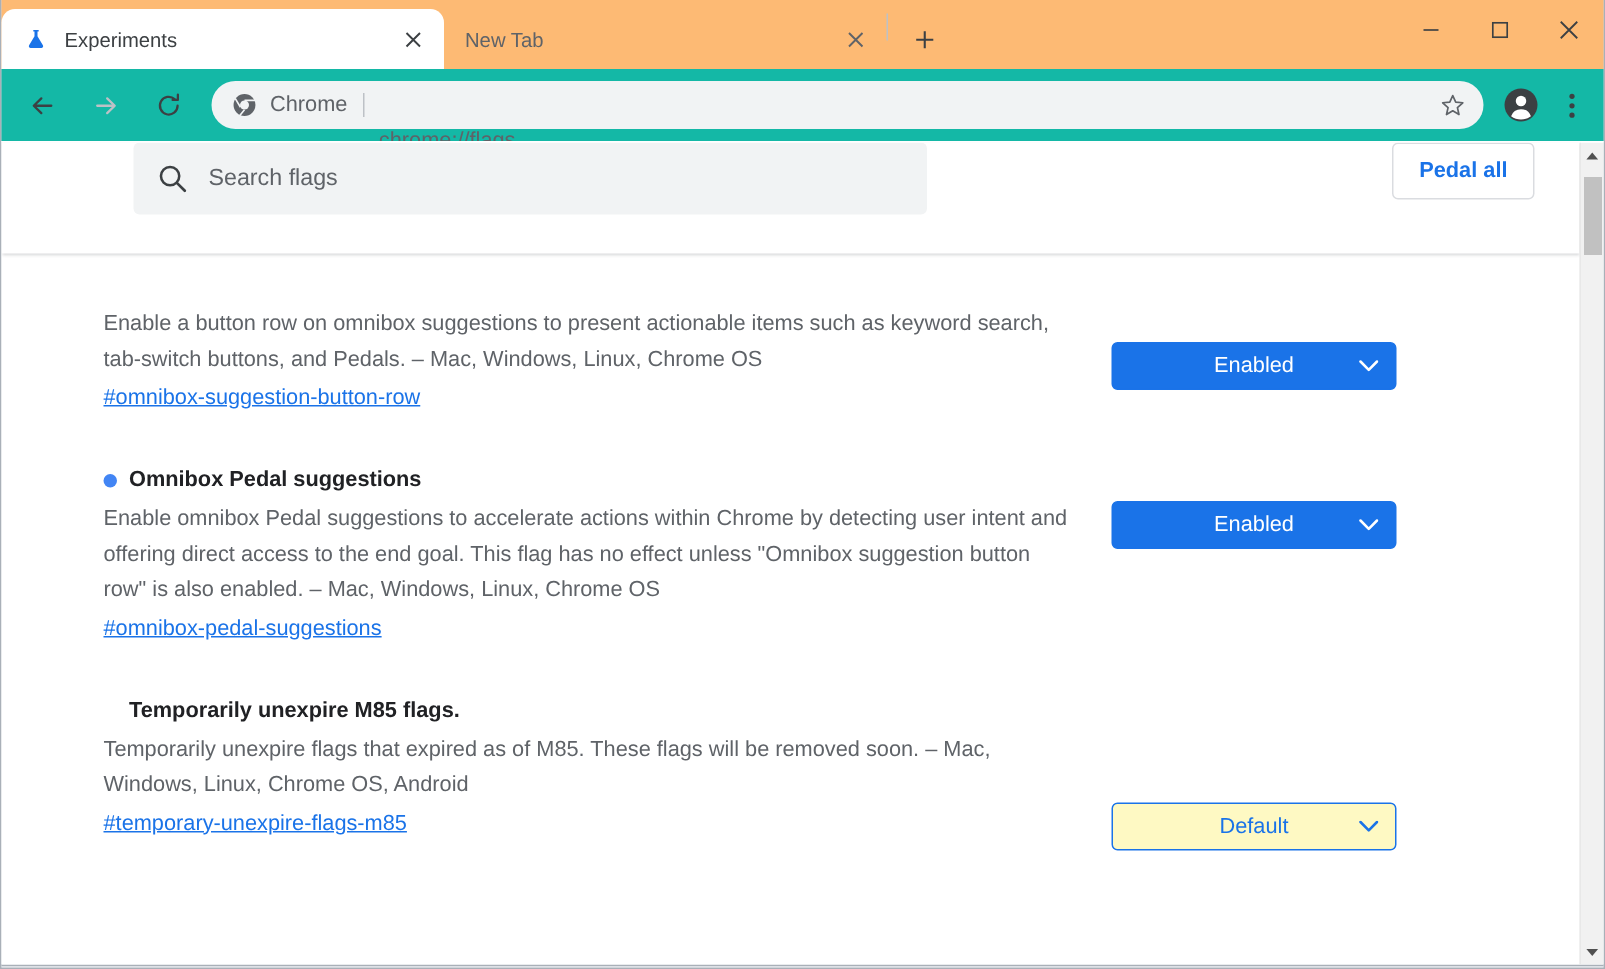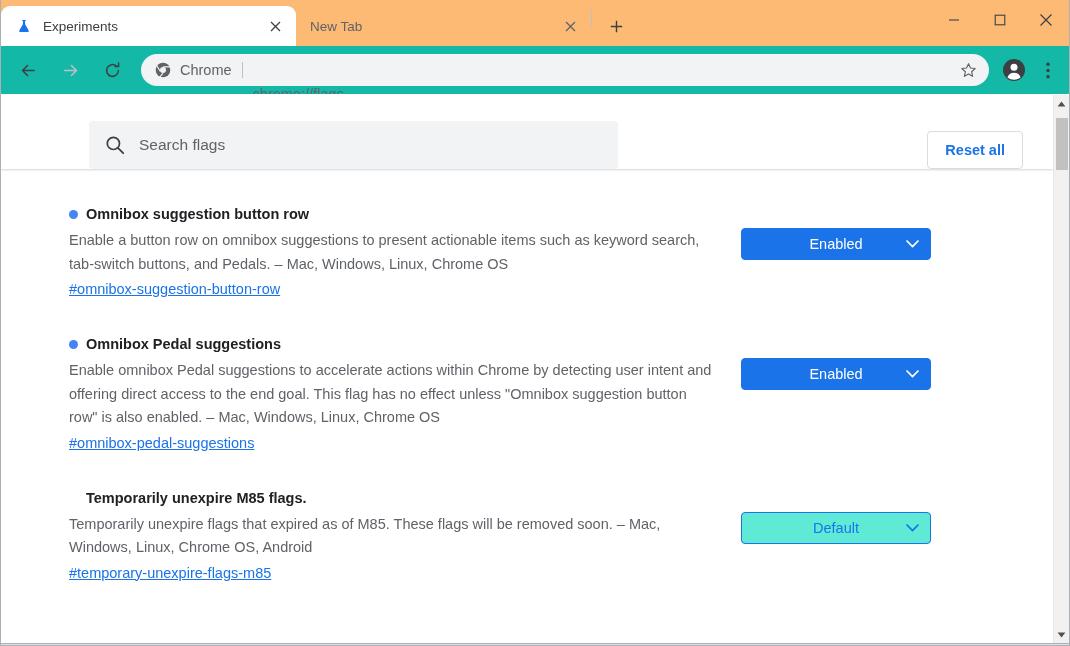--- a/index.html
+++ b/index.html
@@ -126,21 +126,21 @@
   }
   .page {
     flex: 1; position: relative;
     background: #ffffff;
     overflow: hidden;
   }
 
   .flags-header {
     height: 74px;
     background: #ffffff;
-    display: flex; align-items: flex-end;
+    display: flex; align-items: flex-start;
     padding: 0 30px 0 88px;
     box-shadow: 0 1px 2px rgba(60,64,67,.22);
     position: relative; z-index: 3;
   }
   .search-box {
     flex: 1; max-width: 529px; height: 48px;
     background: #f1f3f4;
     border-radius: 4px;
     display: flex; align-items: center;
     padding: 0 16px;
@@ -207,22 +207,23 @@
     border-radius: 4px;
     display: flex; align-items: center; justify-content: center;
     position: relative;
     font-size: 14.5px;
   }
   .select.enabled {
     background: #1a73e8; color: #ffffff;
     border: 1px solid #1a73e8;
   }
   .select.default {
-    background: #5eead4; color: #1a73e8;
+    background: #fef9c3; color: #1a73e8;
     border: 1px solid #1a73e8;
+    margin-top: 47px;
   }
   .select-label { pointer-events: none; }
   .select-chev {
     position: absolute; right: 11px;
     display: flex; align-items: center;
   }
 
   
   .scrollbar {
     width: 16px;
@@ -369,31 +370,27 @@
       <div class="flags-header">
         <div class="search-box">
           <span class="search-ico">
             <svg width="20" height="20" viewBox="0 0 20 20">
               <circle cx="8.4" cy="8.4" r="6.1" stroke="#3c4043" stroke-width="1.7" fill="none"></circle>
               <path d="M12.9 12.9 L18.2 18.2" stroke="#3c4043" stroke-width="1.8" stroke-linecap="round"></path>
             </svg>
           </span>
           <input class="search-input" type="text" placeholder="Search flags" style="">
         </div>
-        <button class="reset-btn">Reset all</button>
+        <button class="reset-btn">Pedal all</button>
       </div>
 
       <div class="flags-body">
 
         <div class="flag-row">
           <div class="flag-main">
-            <div class="flag-title-line">
-              <span class="dot"></span>
-              <span class="flag-title">Omnibox suggestion button row</span>
-            </div>
             <div class="flag-desc">Enable a button row on omnibox suggestions to present actionable items such as keyword search, tab-switch buttons, and Pedals. – Mac, Windows, Linux, Chrome OS</div>
             <a class="flag-link">#omnibox-suggestion-button-row</a>
           </div>
           <div class="flag-ctrl">
             <div class="select enabled">
               <span class="select-label">Enabled</span>
               <span class="select-chev">
                 <svg width="13" height="8" viewBox="0 0 13 8">
                   <path d="M1 1 L6.5 6.6 L12 1" stroke="#ffffff" stroke-width="1.7" fill="none" stroke-linecap="round" stroke-linejoin="round"></path>
                 </svg>

